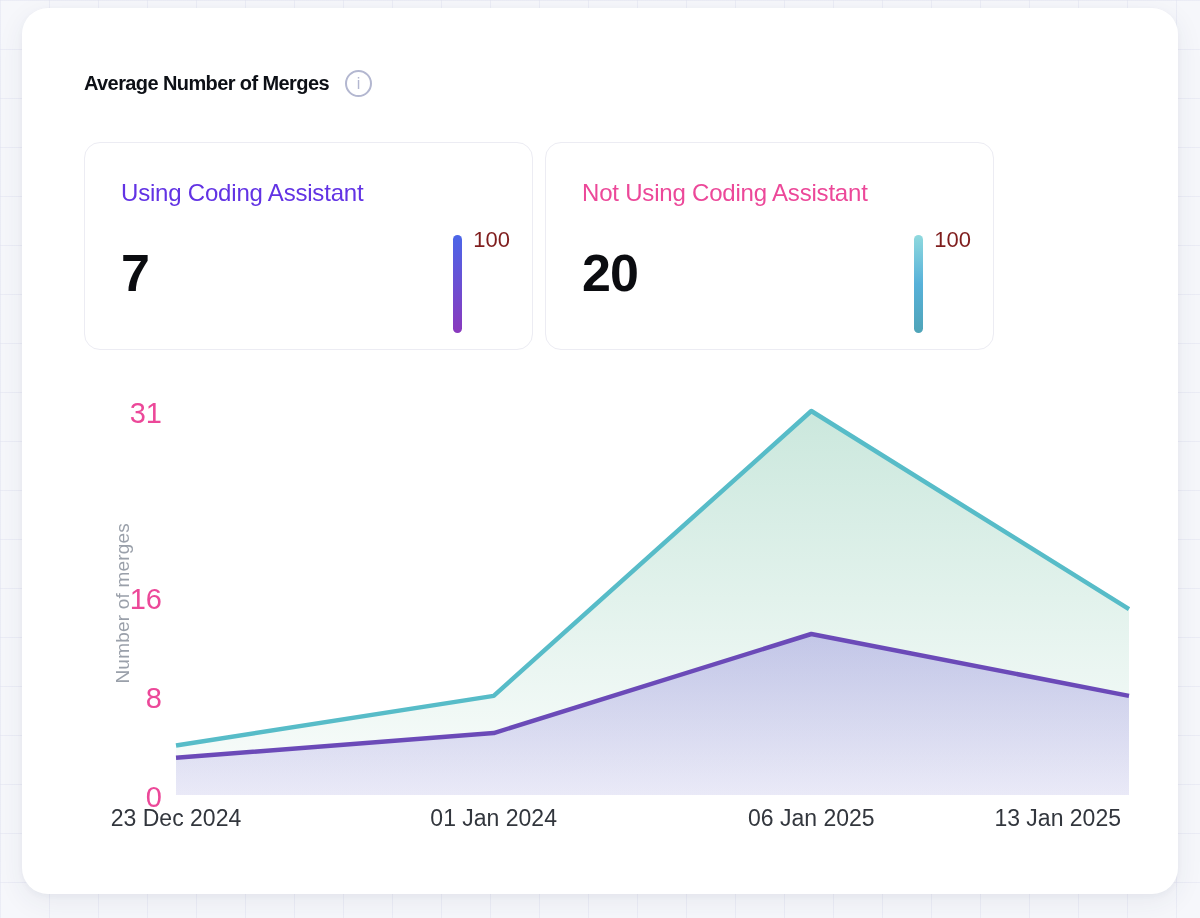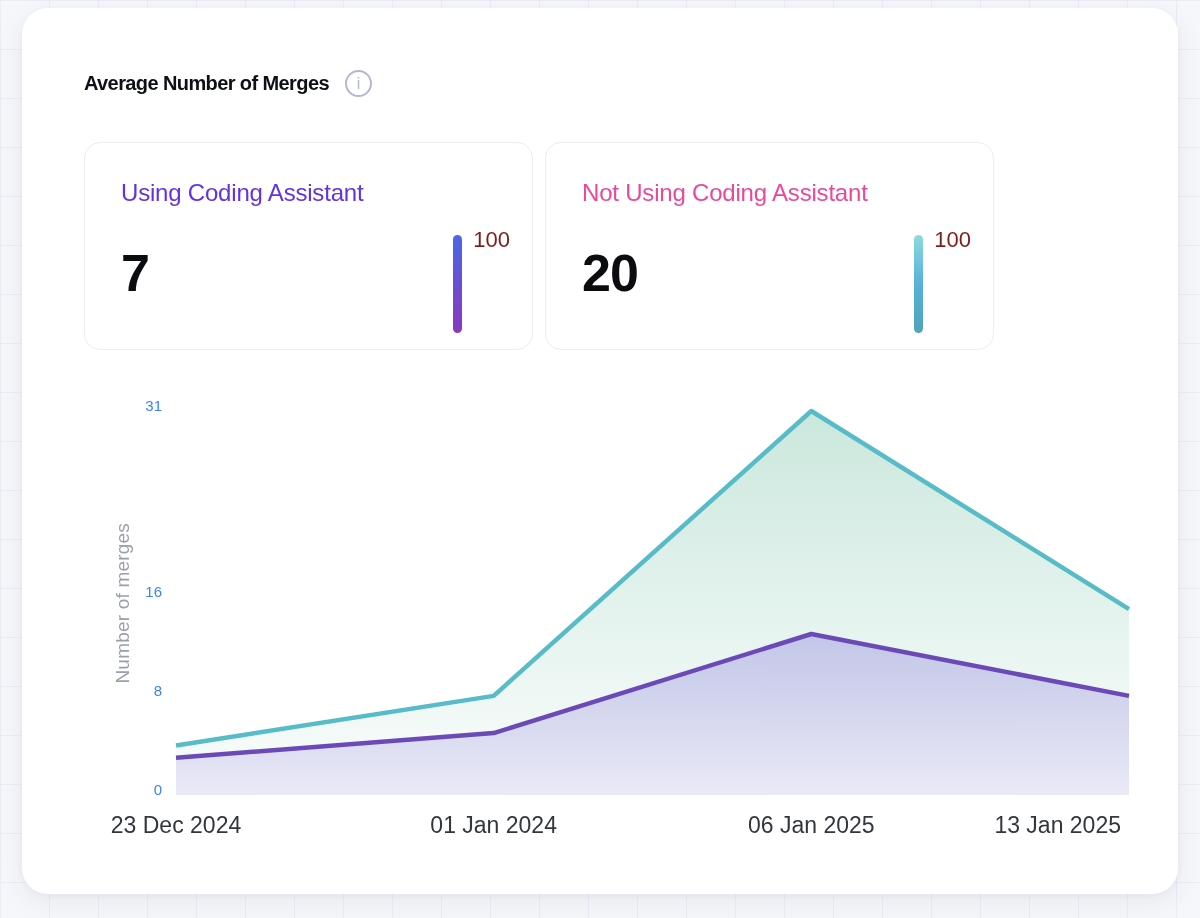--- a/index.html
+++ b/index.html
@@ -54,34 +54,34 @@
   .stat-visual {
     position: absolute; right: 22px; top: 84px;
     display: flex; align-items: flex-start; gap: 11px;
   }
   .stat-bar { width: 9px; height: 98px; border-radius: 6px; margin-top: 8px; }
   .stat-scale { font-size: 22px; color: #7f1d1d; }
 
   
   .y-ticks { position: absolute; left: 0; top: 403px; width: 140px; height: 384px; }
   .y-tick  { position: absolute; right: 0; width: 100%; text-align: right;
-             font-size: 15px; color: #3b82f6; }
+             font-size: 29px; color: #ec4899; }
   .y-axis-title {
     position: absolute; left: 90px; top: 403px; height: 384px;
     display: flex; align-items: center;
   }
   .y-axis-title span {
     writing-mode: vertical-rl; transform: rotate(180deg);
     font-size: 19px; color: #9aa0aa; letter-spacing: 0.2px;
   }
   .plot { position: absolute; left: 154px; top: 403px; width: 953px; height: 384px; }
   .plot svg { width: 100%; height: 100%; overflow: visible; display: block; }
   .x-ticks { position: absolute; left: 154px; top: 797px; width: 953px; height: 32px; }
   .x-tick  { position: absolute; top: 0; font-size: 23px; color: #32363d;
-             white-space: nowrap; transform: translateX(-50%); margin-top: 7px; }
+             white-space: nowrap; transform: translateX(-50%); }
   .x-tick.last { right: 8px; left: auto; transform: none; }
 </style>
 </head>
 <body>
 
 <div class="main-card">
 
   <div class="header">
     <div class="page-title">Average Number of Merges</div>
     <div class="info-icon">i</div>

